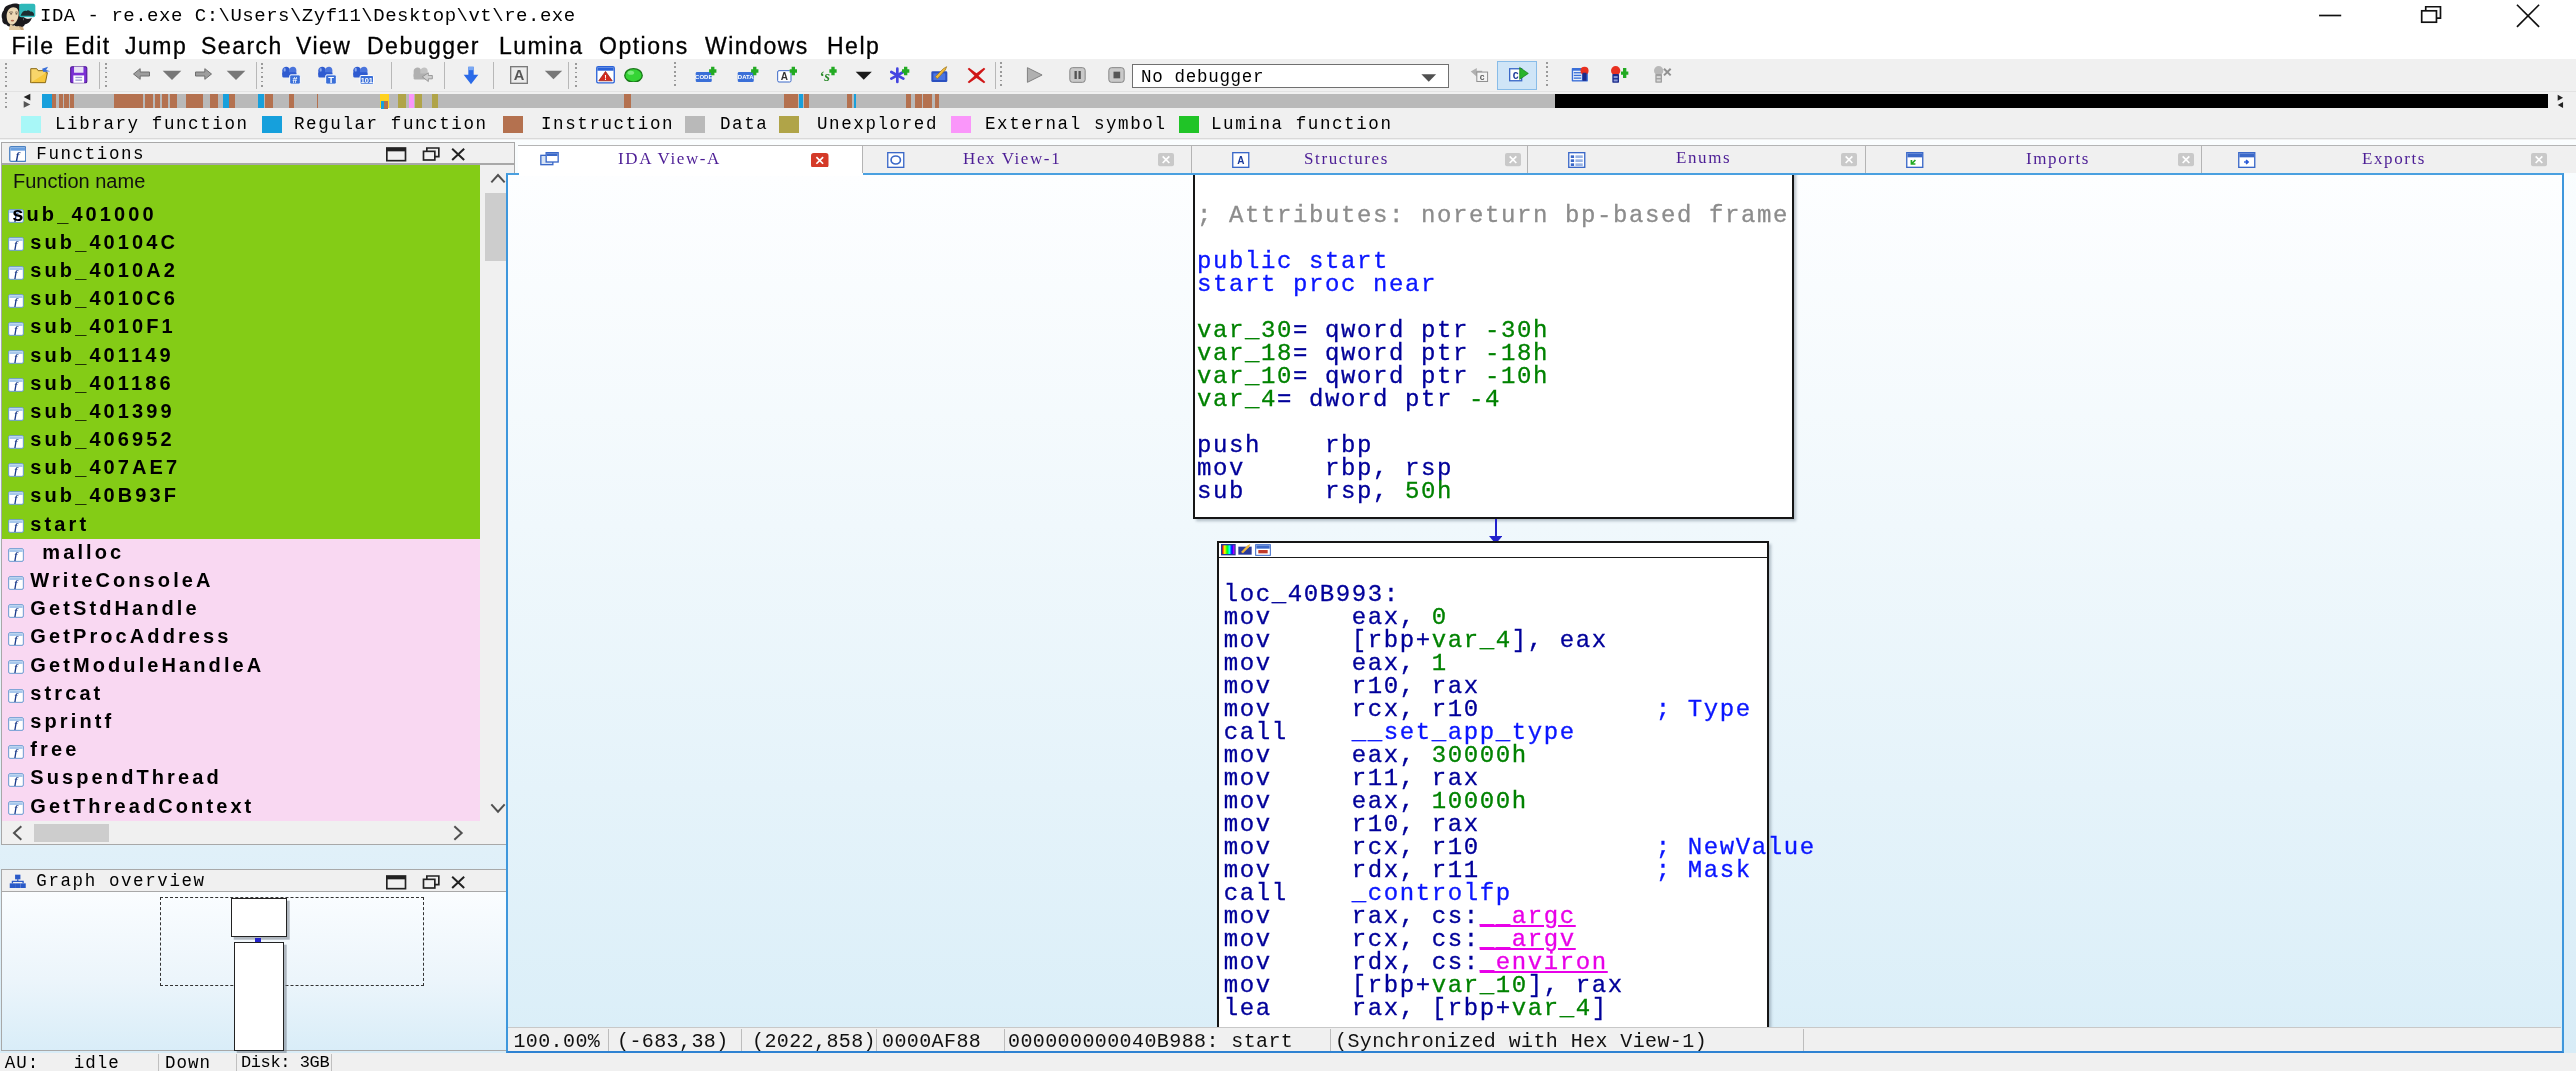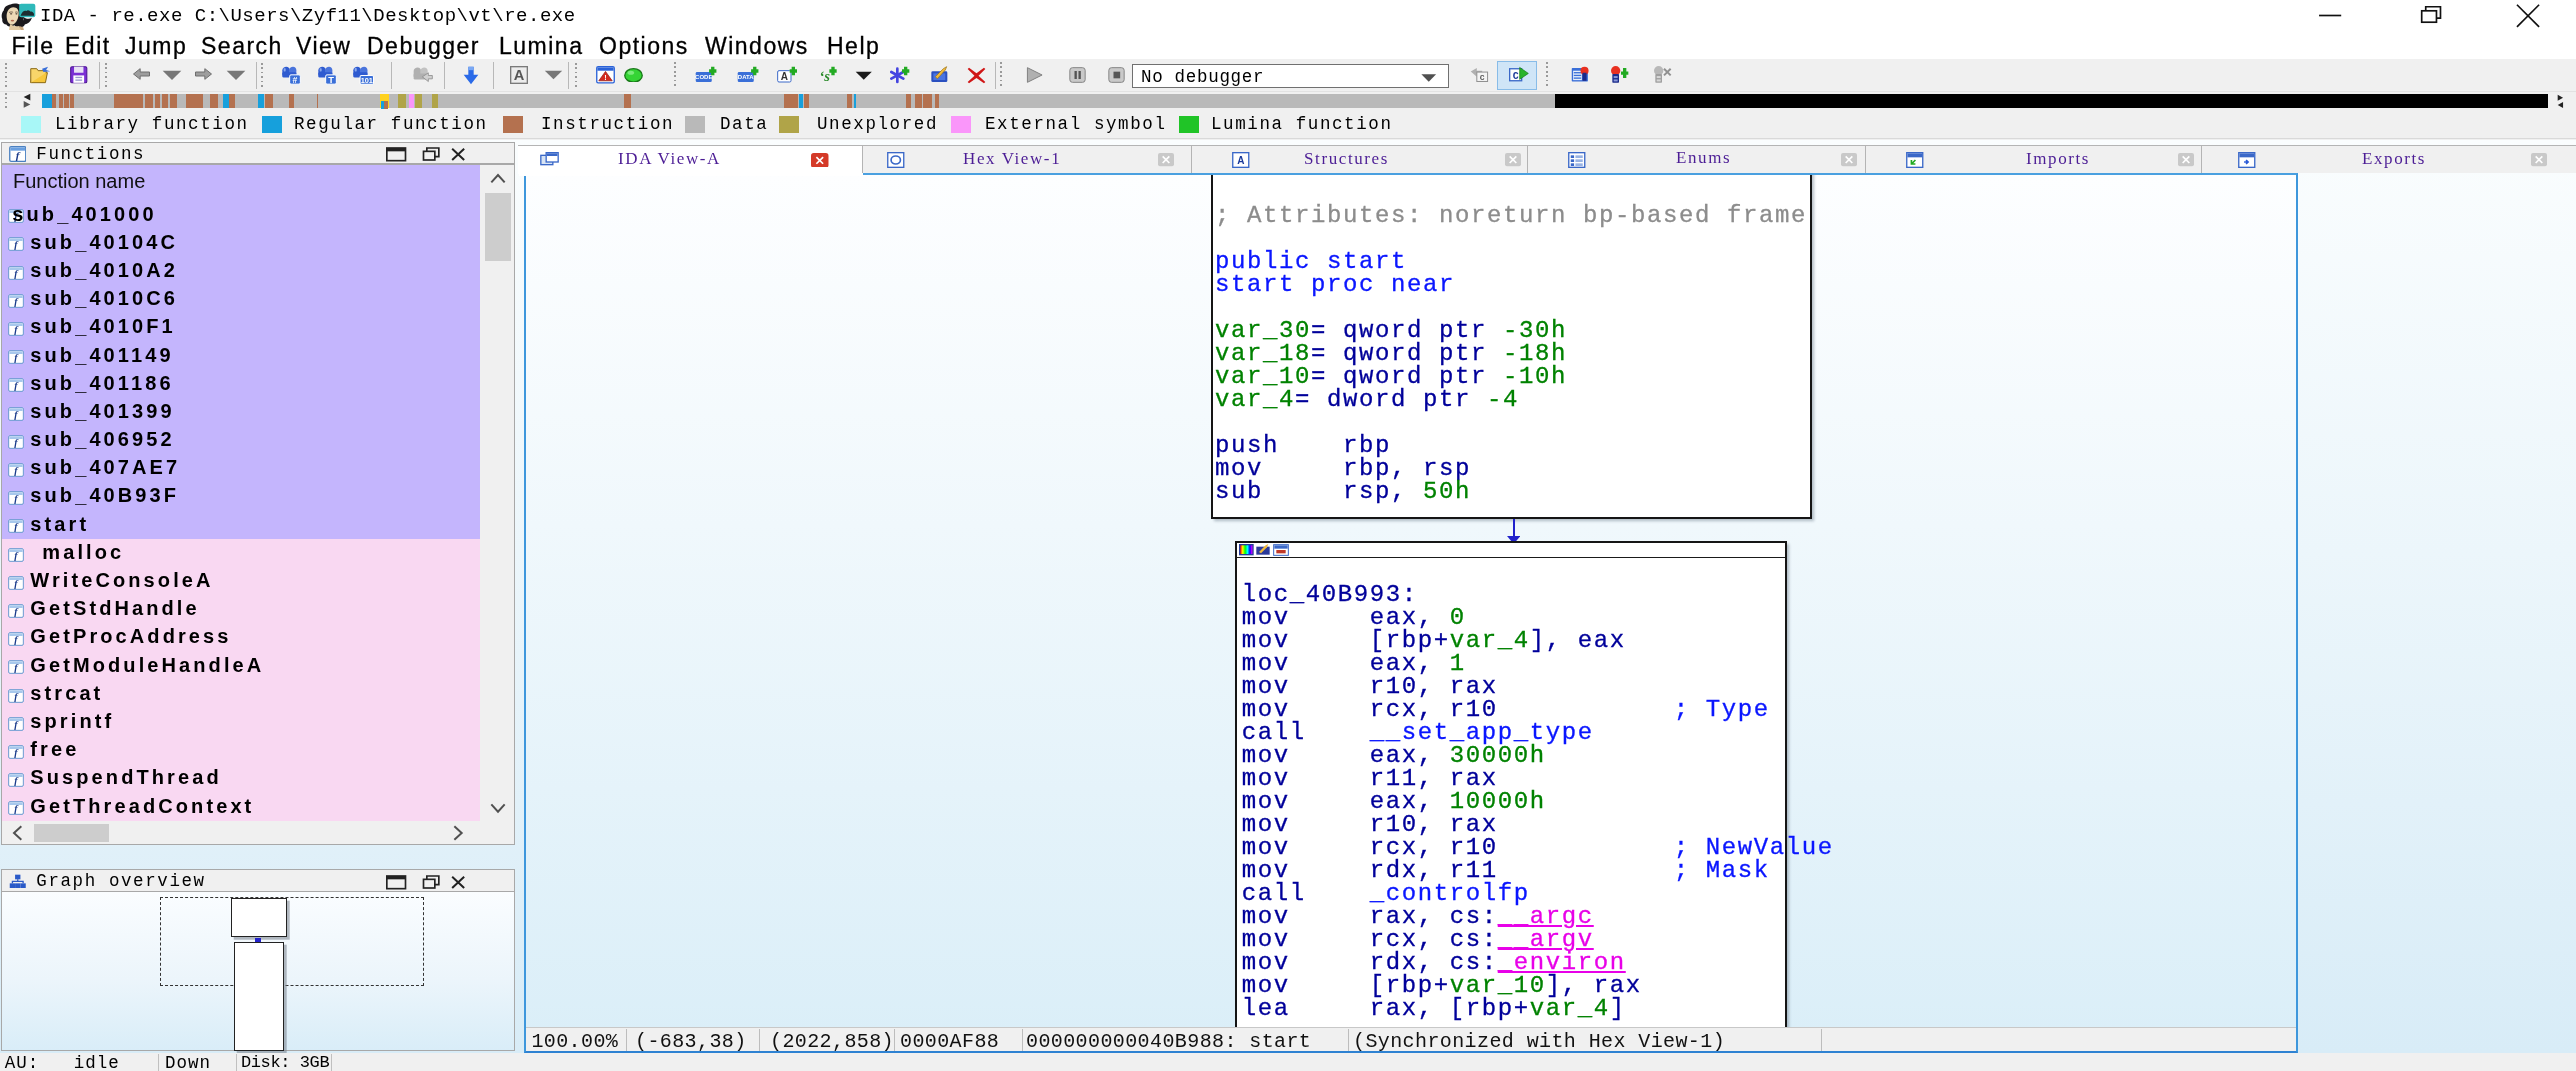--- a/index.html
+++ b/index.html
@@ -27,31 +27,31 @@
 
 #legend { position:absolute; left:0; top:109px; width:2576px; height:30px; background:#f0f0f0; border-bottom:0.7px solid #d9d9d9;}
 .lsq { position:absolute; top:7.4px; width:19.5px; height:17px; }
 .llb { position:absolute; top:4.7px; font-family:Liberation Mono, monospace; font-size:17.5px; letter-spacing:1.6px; color:#000; white-space:pre;}
 
 #dock { position:absolute; left:0; top:140px; width:2576px; height:913px;
   background:linear-gradient(to bottom,#fafdfe 0%,#ecf6fb 45%,#d8ecf7 100%); }
 
 .ptitle { position:absolute; background:#f0f0f0; border:0.7px solid #a8a8a8; }
 .ptxt { position:absolute; left:34px; top:1.3px; font-family:"Liberation Mono",monospace; font-size:17.5px; letter-spacing:1.6px; color:#000;}
-.pbody { position:absolute; background:#c4b5fd; border:0.7px solid #a8a8a8; }
+.pbody { position:absolute; background:#84cc16; border:0.7px solid #a8a8a8; }
 .fnrow { position:absolute; left:0.7px; font-size:20px; font-weight:700; letter-spacing:3.1px; color:#000; white-space:pre; }
 .ficon { position:absolute; left:5.4px; width:16px; height:14px; }
 
 .sbtrack { position:absolute; background:#f0f0f0; }
 .sbthumb { position:absolute; background:#cdcdcd; }
 
 #tabs { position:absolute; left:518px; top:145px; width:2058px; height:28px; background:#f0f0f0; border-top:0.7px solid #b4b4b4;}
 .tab { position:absolute; top:0; height:28px; border-right:0.7px solid #b4b4b4; }
 .tablbl { position:absolute; top:3.4px; font-family:Liberation Serif, serif; font-size:17px; letter-spacing:1.6px; color:#4c1d95; }
-#mainwin { position:absolute; left:524px; top:173px; width:1774px; height:880px;
+#mainwin { position:absolute; left:506px; top:173px; width:2058px; height:880px;
   border-left:2px solid #3e97dc; border-right:2.7px solid #3e97dc; border-bottom:2.7px solid #2e82d2; border-top:2px solid #4aa0e0;
   background:linear-gradient(to bottom,#fdfeff 0%,#f0f8fc 40%,#daeef8 100%); overflow:hidden;}
 #hintbar { position:absolute; left:0px; bottom:0px; width:2053px; height:24px; background:#f0f0f0; border-top:0.7px solid #c8c8c8;}
 .hcell { position:absolute; top:2px; font-family:"Liberation Mono",monospace; font-size:20px; letter-spacing:0.4px; color:#111; white-space:pre;}
 .hsep { position:absolute; top:1.3px; width:0.7px; height:21.5px; background:#bdbdbd; }
 
 .node { position:absolute; background:#fff; border:2px solid #151515; box-shadow:3.4px 3.4px 2.7px rgba(96,112,128,0.45); }
 .asm { font-family:"Liberation Mono",monospace; font-size:24px; letter-spacing:1.6px; line-height:23px; white-space:pre; color:#00009a; -webkit-text-stroke:0.3px currentColor;}
 .asm .g { color:#008200; } .asm .b { color:#0a16ff; } .asm .gray { color:#8c8c8c; }
 .asm .m { color:#e800e8; text-decoration:underline; }

